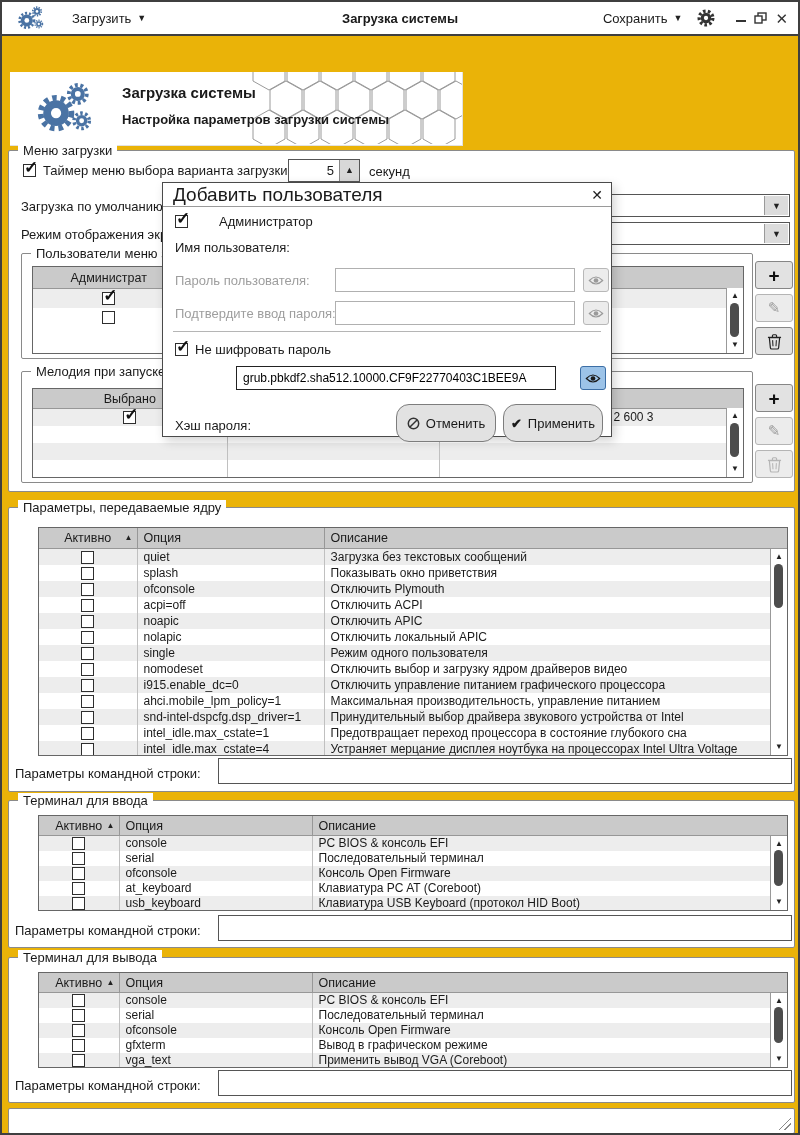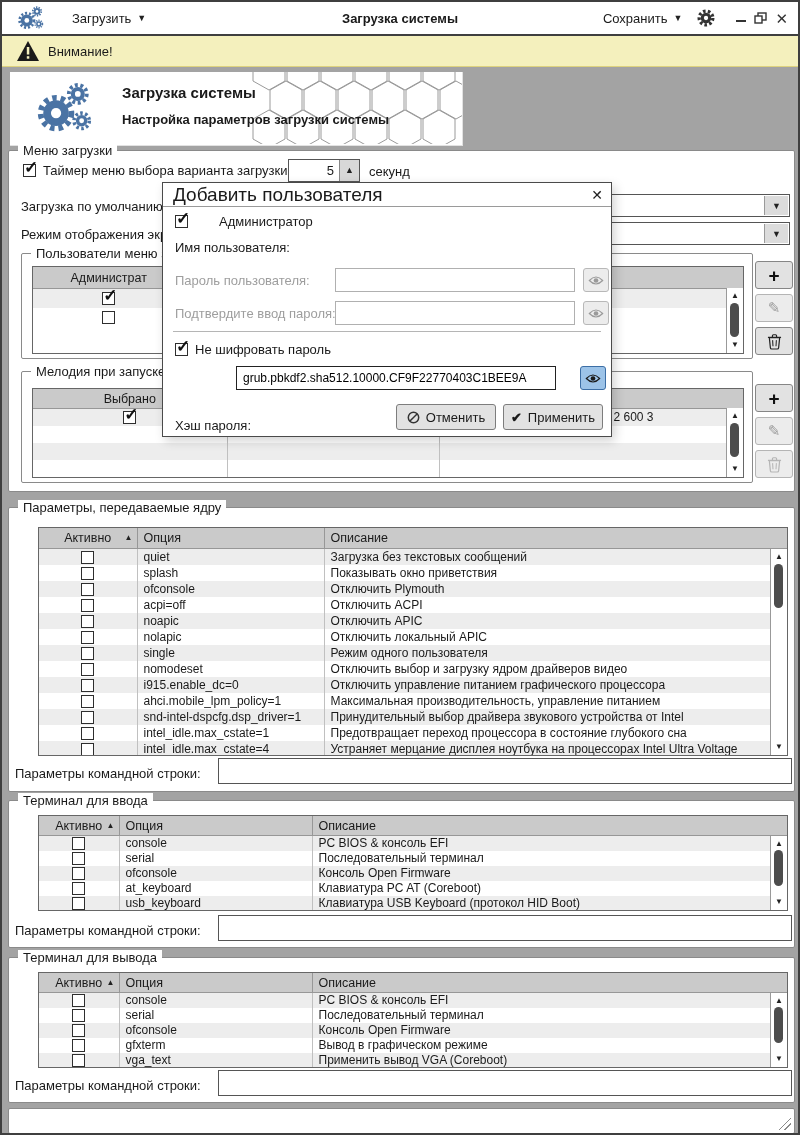--- a/index.html
+++ b/index.html
@@ -1,17 +1,17 @@
 <!DOCTYPE html>
 <html><head>
 <meta charset="utf-8">
 <style>
   html,body{margin:0;padding:0;background:#fff;}
   body{width:800px;height:1135px;position:relative;font-family:"Liberation Sans",sans-serif;color:#1a1a1a;}
-  .window{position:absolute;inset:0;border:2px solid #3f3f3f;box-sizing:border-box;background:#a3a3a3;overflow:hidden;}
+  .window{position:absolute;inset:0;border:2px solid #3f3f3f;box-sizing:border-box;background:#eab308;overflow:hidden;}
   
   .titlebar{position:absolute;left:0;top:0;width:796px;height:34px;background:#fff;border-bottom:2px solid #3f3f3f;display:flex;align-items:center;box-sizing:border-box;}
   .logo{width:30px;height:30px;margin-left:14px;}
   .tb-btn{display:flex;align-items:center;gap:6px;font-size:13px;margin-left:26px;cursor:default;}
   .tb-title{position:absolute;left:0;right:0;text-align:center;font-size:13px;font-weight:bold;pointer-events:none;}
   .tb-right{margin-left:auto;display:flex;align-items:center;gap:14px;margin-right:10px;}
   .arrow-down{font-size:9px;color:#222;}
   .gear-btn{width:20px;height:20px;}
   .winctl{display:flex;align-items:center;gap:8px;margin-left:6px;}
   .min-glyph{display:inline-block;width:10px;height:2px;background:#333;margin-bottom:-6px;}
@@ -70,21 +70,21 @@
   
   .cmd-label{position:absolute;font-size:13px;}
   
   .dialog{position:absolute;left:160px;top:180px;width:450px;height:255px;background:#fff;border:1px solid #4a4a4a;box-shadow:3px 4px 10px rgba(0,0,0,0.18);z-index:50;box-sizing:border-box;}
   .dlg-title{position:absolute;left:0;top:0;right:0;height:24px;border-bottom:1px solid #9a9a9a;font-size:19px;line-height:24px;padding-left:10px;box-sizing:border-box;}
   .dlg-close{position:absolute;right:8px;top:4px;font-size:14px;color:#222;}
   .dlg-sep{position:absolute;left:10px;right:10px;top:148px;border-top:1px solid #b5b5b5;}
   .eye-btn{position:absolute;width:26px;height:24px;border:1px solid #8a8a8a;border-radius:3px;background:#e4e4e4;display:flex;align-items:center;justify-content:center;box-sizing:border-box;}
   .eye-btn.disabled{background:#ececec;border-color:#b8b8b8;}
   .eye-btn.active{background:#9cc3e8;border-color:#3c6ea5;}
-  .dlg-btn{position:absolute;height:26px;background:#e2e2e2;border:1px solid #7d7d7d;border-radius:3px;font-size:13px;display:flex;align-items:center;justify-content:center;gap:6px;box-sizing:border-box;}
+  .dlg-btn{position:absolute;height:38px;background:#e2e2e2;border:1px solid #7d7d7d;border-radius:13px;font-size:13px;display:flex;align-items:center;justify-content:center;gap:6px;box-sizing:border-box;}
   .check-glyph{font-size:13px;font-weight:bold;}
   
   .statusbar{position:absolute;left:6px;top:1106px;width:787px;height:26px;border:1px solid #8a8a8a;border-radius:2px;box-sizing:border-box;background:#fff;}
   .grip{position:absolute;right:3px;bottom:3px;width:12px;height:12px;background:
     linear-gradient(135deg,transparent 46%,#8a8a8a 46%,#8a8a8a 54%,transparent 54%,transparent 70%,#8a8a8a 70%,#8a8a8a 78%,transparent 78%);}
 </style>
 </head>
 <body>
 
 <div class="window">
@@ -122,28 +122,20 @@
         <span class="min-glyph"></span>
         <svg width="13" height="12" viewBox="0 0 13 12">
           <rect x="4" y="1" width="8" height="7" fill="#fff" stroke="#333" stroke-width="1.4"></rect>
           <rect x="1" y="4" width="7" height="7" fill="#fff" stroke="#333" stroke-width="1.4"></rect>
         </svg>
         <span class="close-glyph">✕</span>
       </div>
     </div>
   </div>
 
-  <div class="warnbar">
-    <svg class="warn-icon" width="24" height="22" viewBox="0 0 24 22">
-      <path d="M12 1 L23 21 H1 Z" fill="#1a1a1a"></path>
-      <rect x="10.8" y="7" width="2.5" height="7.5" fill="#f4f0bd"></rect>
-      <rect x="10.8" y="16.2" width="2.5" height="2.5" fill="#f4f0bd"></rect>
-    </svg>
-    <span class="warn-text">Внимание!</span>
-  </div>
 
   <div class="banner">
     <svg class="hexes" width="210" height="72">
       <defs>
           <polygon id="hx" points="17,0 33,9 33,29 17,38 1,29 1,9" fill="none" stroke="#9a9a9a" stroke-width="1"></polygon>
         </defs>
       <use href="#hx" x="0" y="-20"></use>
         <use href="#hx" x="34" y="-20"></use>
         <use href="#hx" x="68" y="-20"></use>
         <use href="#hx" x="102" y="-20"></use>

